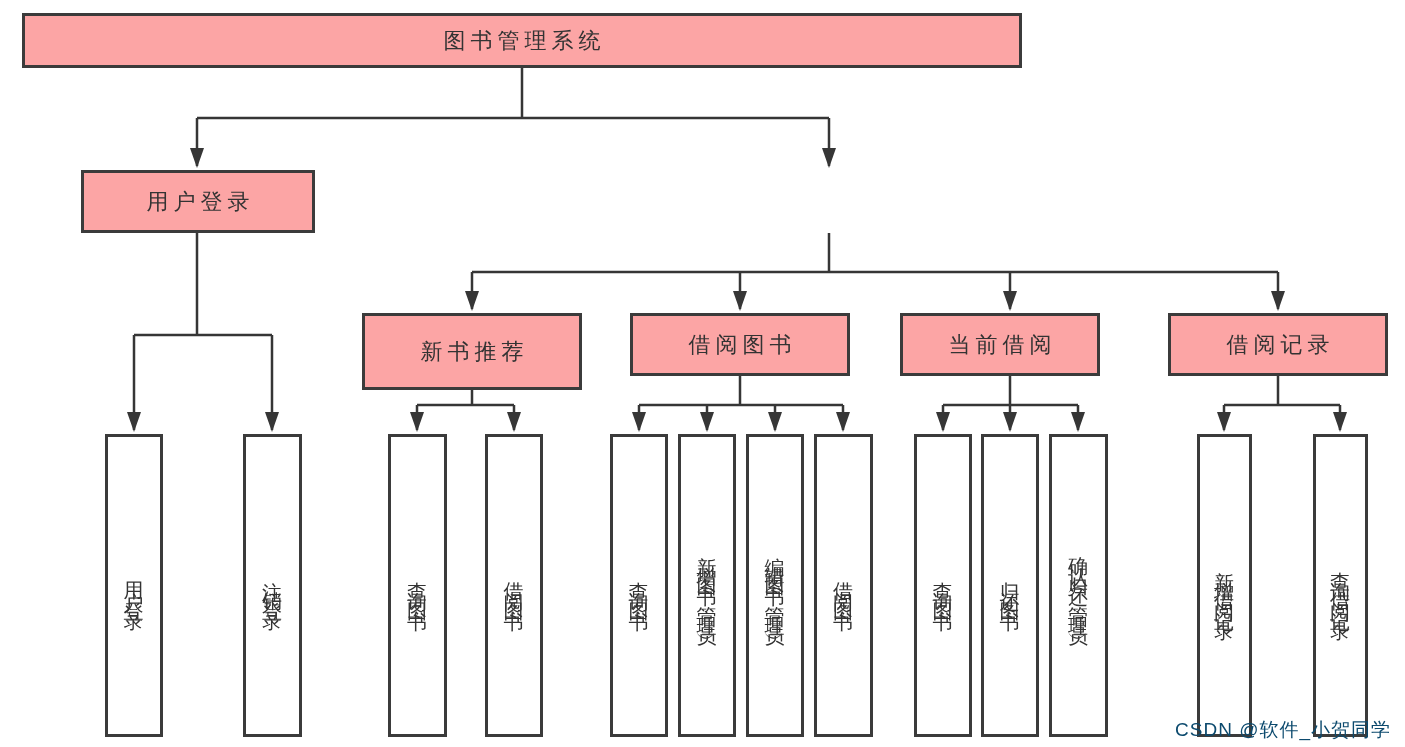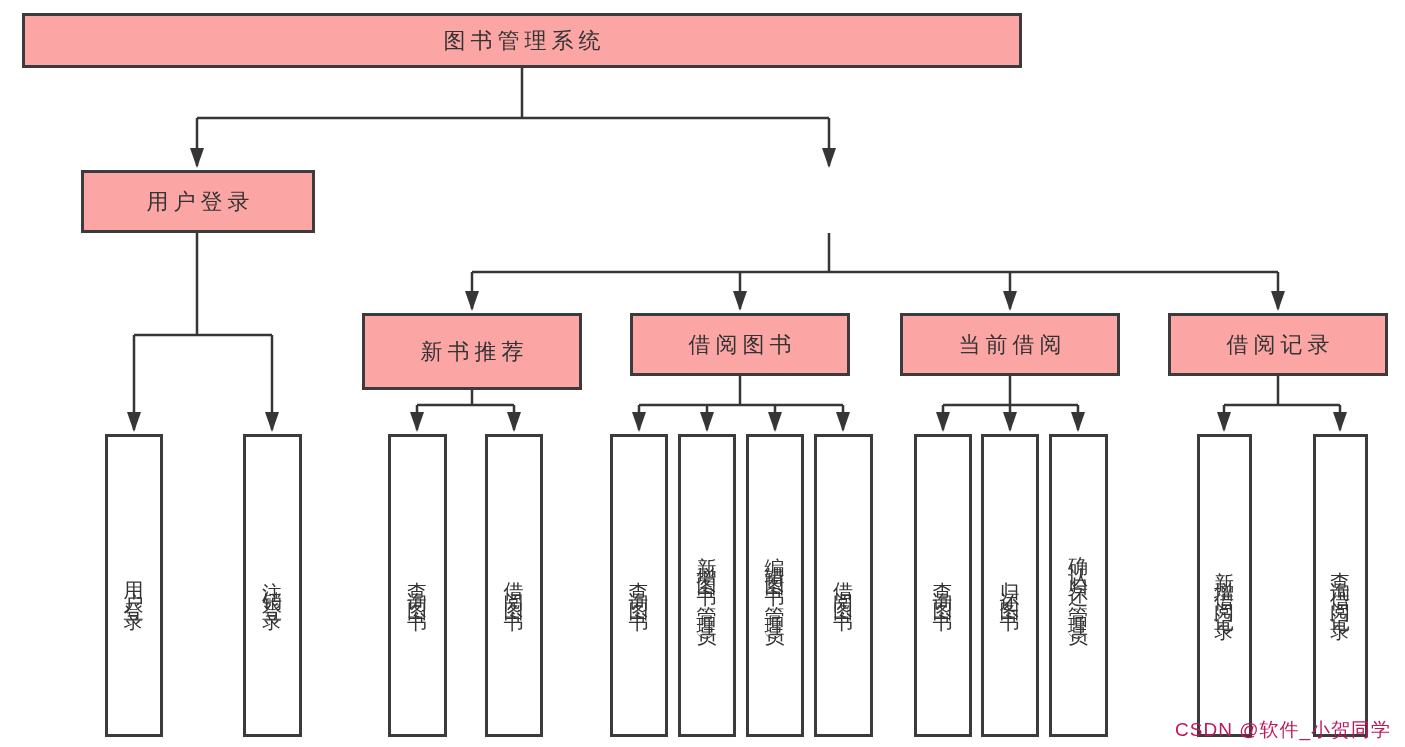--- a/index.html
+++ b/index.html
@@ -56,21 +56,21 @@
     font-size: 20px;
     letter-spacing: 10px;
     color: #333333;
     line-height: 1;
   }
   .watermark {
     position: absolute;
     right: 14px;
     bottom: 4px;
     font-size: 19px;
-    color: #be185d;
+    color: #0c4a6e;
     letter-spacing: 1px;
     z-index: 5;
     white-space: nowrap;
   }
 </style>
 </head>
 <body>
 
 <div class="stage">
 
@@ -124,21 +124,21 @@
   <div class="node" style="left:81px; top:170px; width:234px; height:63px;">
     <span class="hlabel">用户登录</span>
   </div>
 
   <div class="node" style="left:362px; top:313px; width:220px; height:77px;justify-content:center;">
     <span class="hlabel">新书推荐</span>
   </div>
   <div class="node" style="left:630px; top:313px; width:220px; height:63px;">
     <span class="hlabel">借阅图书</span>
   </div>
-  <div class="node" style="left:900px; top:313px; width:220px; height:63px;">
+  <div class="node" style="left:900px; top:313px; width:200px; height:63px;">
     <span class="hlabel">当前借阅</span>
   </div>
   <div class="node" style="left:1168px; top:313px; width:220px; height:63px;font-family:Liberation Mono, monospace;">
     <span class="hlabel">借阅记录</span>
   </div>
 
   <div class="leaf" style="left:105px; width:58px;">
     <span class="vlabel">用户登录</span>
   </div>
   <div class="leaf" style="left:243px; width:59px;">

